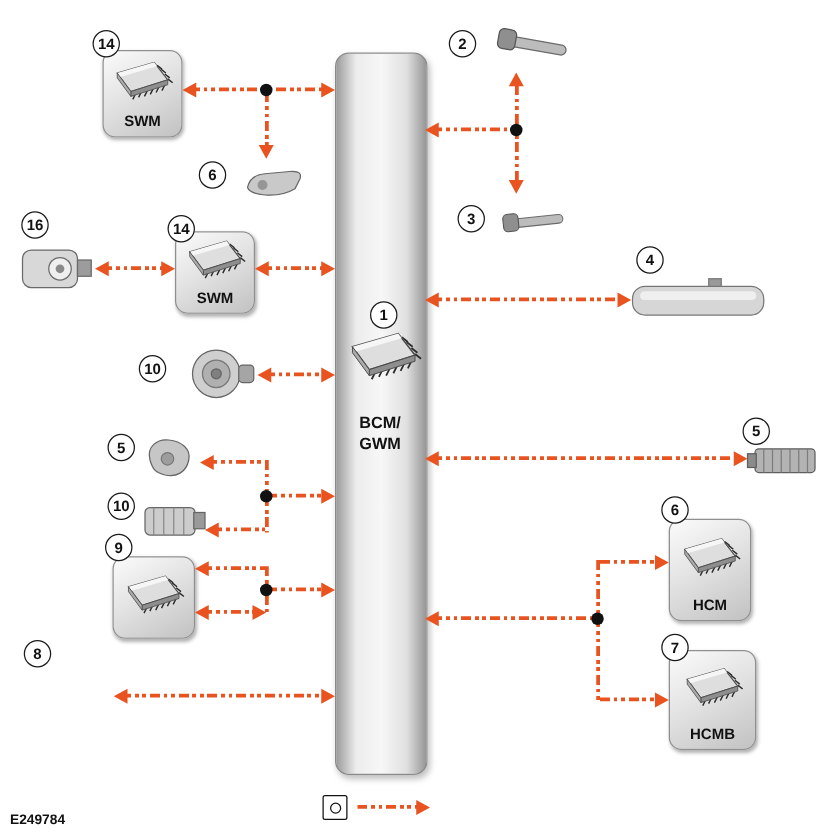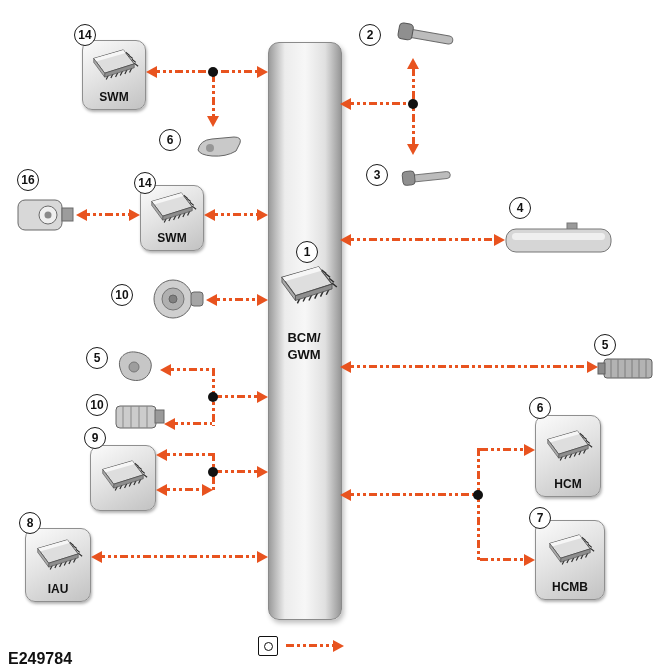--- a/index.html
+++ b/index.html
@@ -43,21 +43,21 @@
   
   .bcm-label{position:absolute;left:268px;top:330px;width:72px;text-align:center;
              font-weight:bold;font-size:13px;color:#111;white-space:pre-line;z-index:12;line-height:1.3;}
 
   
   .legend-box{position:absolute;left:258px;top:636px;width:20px;height:20px;border:1.3px solid #111;
               background:#fff;border-radius:2px;display:flex;align-items:center;justify-content:center;
               box-sizing:border-box;z-index:10;}
   .legend-box .c{width:9px;height:9px;border:1.5px solid #111;border-radius:50%;box-sizing:border-box;}
 
-  .figure-id{position:absolute;left:8px;top:650px;font-weight:bold;font-size:16px;color:#111;z-index:10;}
+  .figure-id{position:absolute;left:8px;top:650px;font-weight:bold;font-size:11px;color:#111;z-index:10;}
 </style>
 </head>
 <body>
 
 <div class="canvas">
 
   <div class="col"></div>
   <div class="icon" style="left:276px;top:262px;width:62px;height:52px">
     <svg viewBox="0 0 64 54">
         <g stroke="#2d2d2d" stroke-width="1.5" fill="none">
@@ -145,35 +145,20 @@
           </g>
           <polygon points="6,16 44,5 58,23 20,35" fill="#dedede" stroke="#4a4a4a" stroke-width="1.2"></polygon>
           <polygon points="6,16 44,5 47,9 9,20" fill="#f6f6f6"></polygon>
           <polygon points="20,35 58,23 58,28 20,40" fill="#8e8e8e" stroke="#4a4a4a" stroke-width="0.8"></polygon>
           <polygon points="6,16 6,21 20,40 20,35" fill="#ababab" stroke="#4a4a4a" stroke-width="0.8"></polygon>
         </svg>
       </div>
     <div class="lbl">HCM</div>
   </div>
 
-  <div class="module" style="left:25px;top:528px;width:66px;height:74px">
-    <div class="chip">
-        <svg viewBox="0 0 64 54">
-          <g stroke="#2d2d2d" stroke-width="1.5" fill="none">
-            <path d="M25 37l-3 6M31 35l-3 6M37 34l-3 6M43 32l-3 6M49 30l-3 6M55 28l-3 6"></path>
-            <path d="M58 22l5 4M55 17l5 4M51 12l5 4M47 8l5 4"></path>
-          </g>
-          <polygon points="6,16 44,5 58,23 20,35" fill="#dedede" stroke="#4a4a4a" stroke-width="1.2"></polygon>
-          <polygon points="6,16 44,5 47,9 9,20" fill="#f6f6f6"></polygon>
-          <polygon points="20,35 58,23 58,28 20,40" fill="#8e8e8e" stroke="#4a4a4a" stroke-width="0.8"></polygon>
-          <polygon points="6,16 6,21 20,40 20,35" fill="#ababab" stroke="#4a4a4a" stroke-width="0.8"></polygon>
-        </svg>
-      </div>
-    <div class="lbl">IAU</div>
-  </div>
 
   <div class="icon" style="left:393px;top:14px;width:66px;height:46px">
     <svg viewBox="0 0 66 46">
         <g transform="rotate(10 33 23)">
           <rect x="10" y="18" width="50" height="8" rx="4" fill="#bcbcbc" stroke="#6b6b6b"></rect>
           <rect x="5" y="13" width="14" height="16" rx="4" fill="#8f8f8f" stroke="#555"></rect>
         </g>
       </svg>
   </div>
   <div class="icon" style="left:396px;top:158px;width:62px;height:40px">

